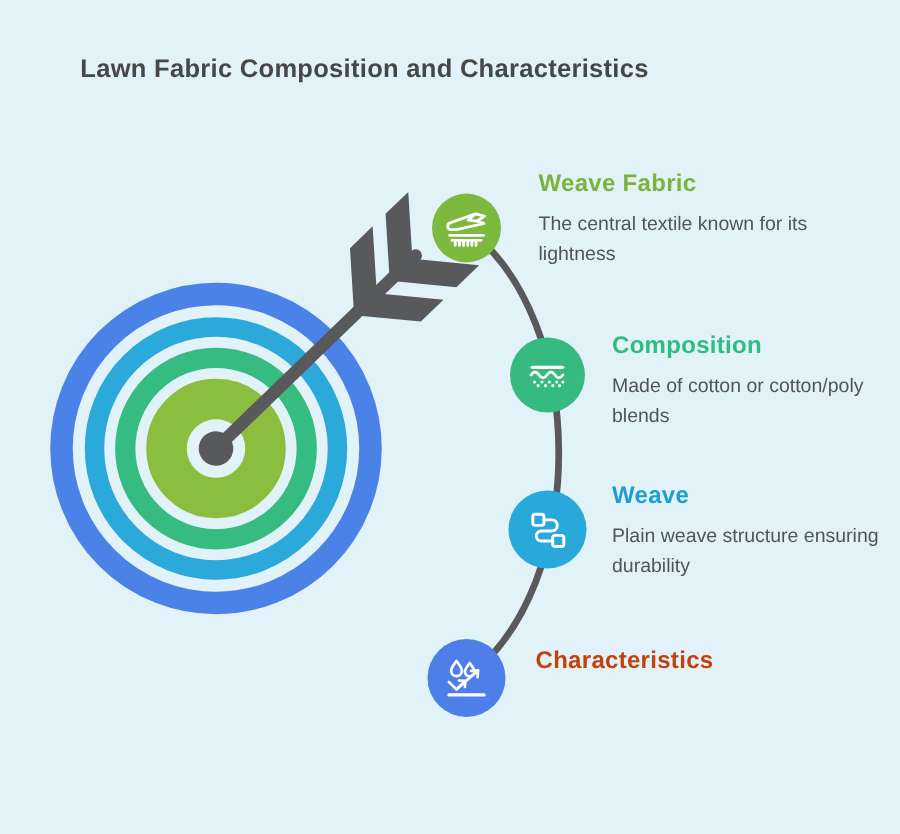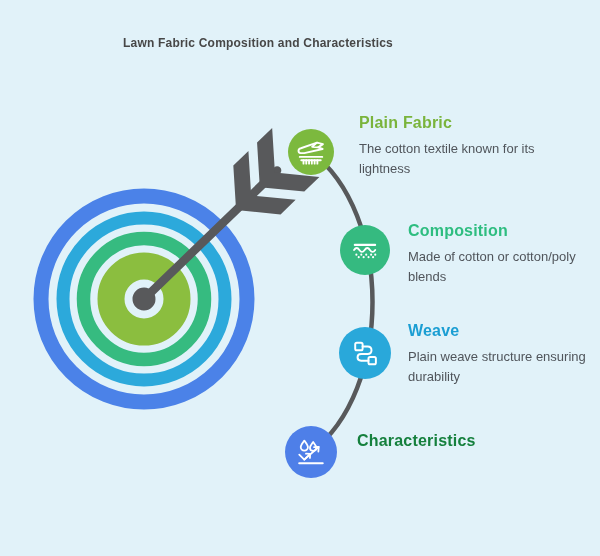--- a/index.html
+++ b/index.html
@@ -8,24 +8,23 @@
     position:relative;
     width:600px;height:556px;
     background:#e1f2f9;
     overflow:hidden;
   }
   #scene{position:absolute;left:0;top:0;}
   .page-title{
     position:absolute;
     left:0;top:36px;width:486px;
     text-align:center;
-    font-size:12px;font-weight:700;
+    font-size:17px;font-weight:700;
     color:#474747;
     letter-spacing:.2px;
-    padding-left:15px;
   }
   .item-text{position:absolute;}
   .item-heading{
     font-size:16px;font-weight:700;
     margin:0 0 7px 0;
     letter-spacing:.2px;
   }
   .item-desc{
     font-size:13px;line-height:1.5;
     color:#50555b;
@@ -105,31 +104,31 @@
         <path d="M13.5,31.8 L31.8,15.6"></path>
         <path d="M26,15.9 L31.9,15.5 L31.5,21.4"></path>
         <path d="M7,36.5 H37" stroke-width="2.8"></path>
       </g>
     </g>
   </svg>
 
   <div class="page-title" style="color: rgb(71, 71, 71);">Lawn Fabric Composition and Characteristics</div>
 
   <div class="item-text" style="left:359px;top:114px;">
-    <div class="item-heading" style="color: rgb(122, 180, 60);">Plain Fabric</div>
-    <div class="item-desc w210">The cotton textile known for its lightness</div>
+    <div class="item-heading" style="color: rgb(122, 180, 60);">Weave Fabric</div>
+    <div class="item-desc w210">The central textile known for its lightness</div>
   </div>
 
   <div class="item-text" style="left:408px;top:222px;">
     <div class="item-heading" style="color: rgb(46, 189, 128);">Composition</div>
     <div class="item-desc w205">Made of cotton or cotton/poly blends</div>
   </div>
 
   <div class="item-text" style="left:408px;top:322px;">
     <div class="item-heading" style="color: rgb(27, 158, 211);">Weave</div>
     <div class="item-desc w205">Plain weave structure ensuring durability</div>
   </div>
 
   <div class="item-text" style="left:357px;top:432px;">
-    <div class="item-heading" style="color: #15803d;">Characteristics</div>
+    <div class="item-heading" style="color: #c2410c;">Characteristics</div>
   </div>
 
 </div>
 
 </body></html>

